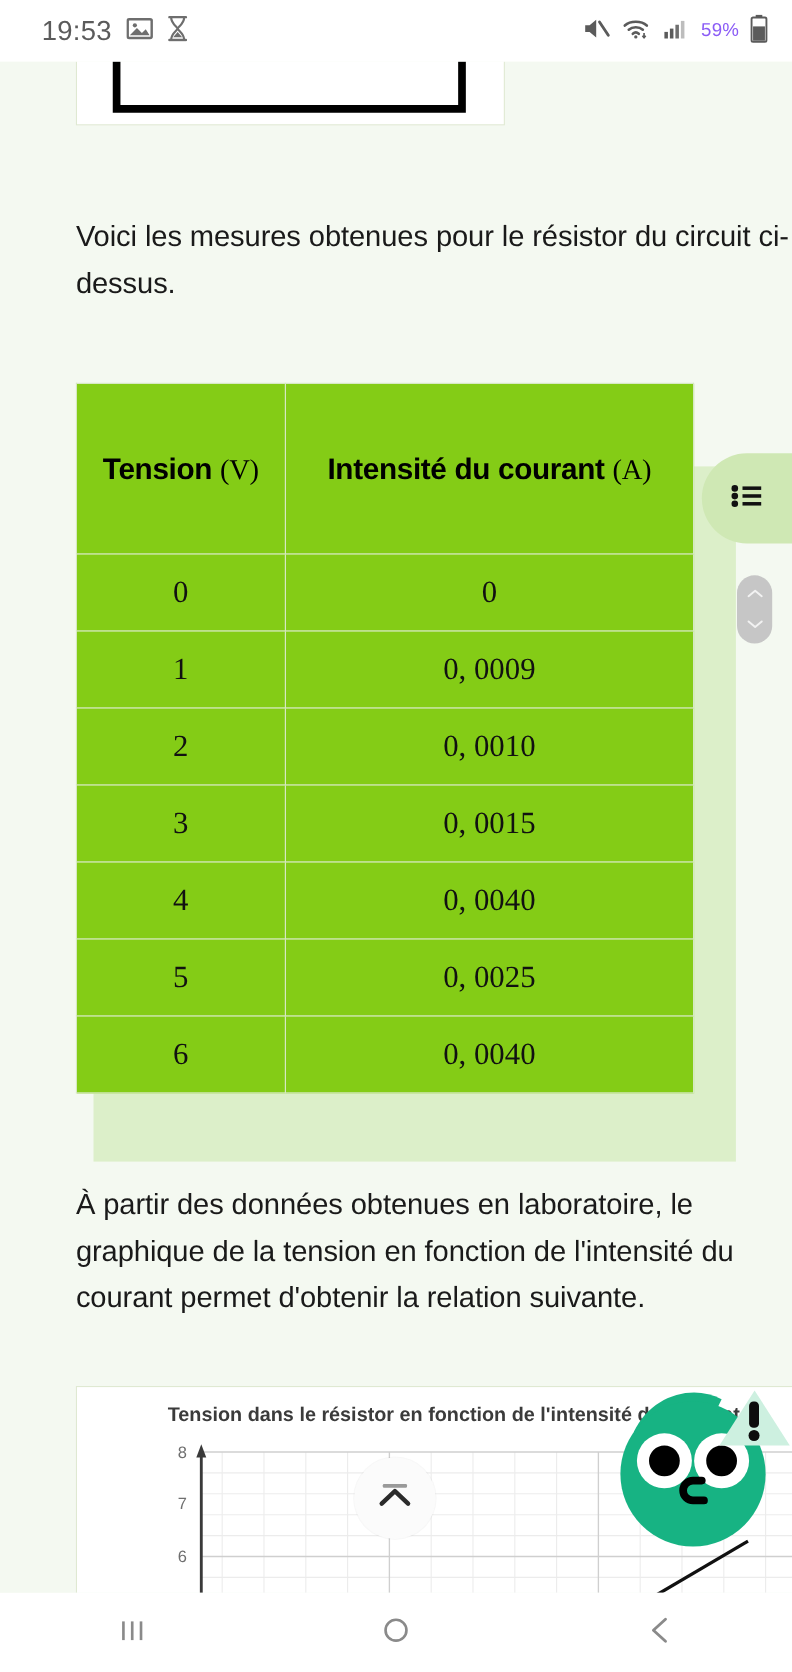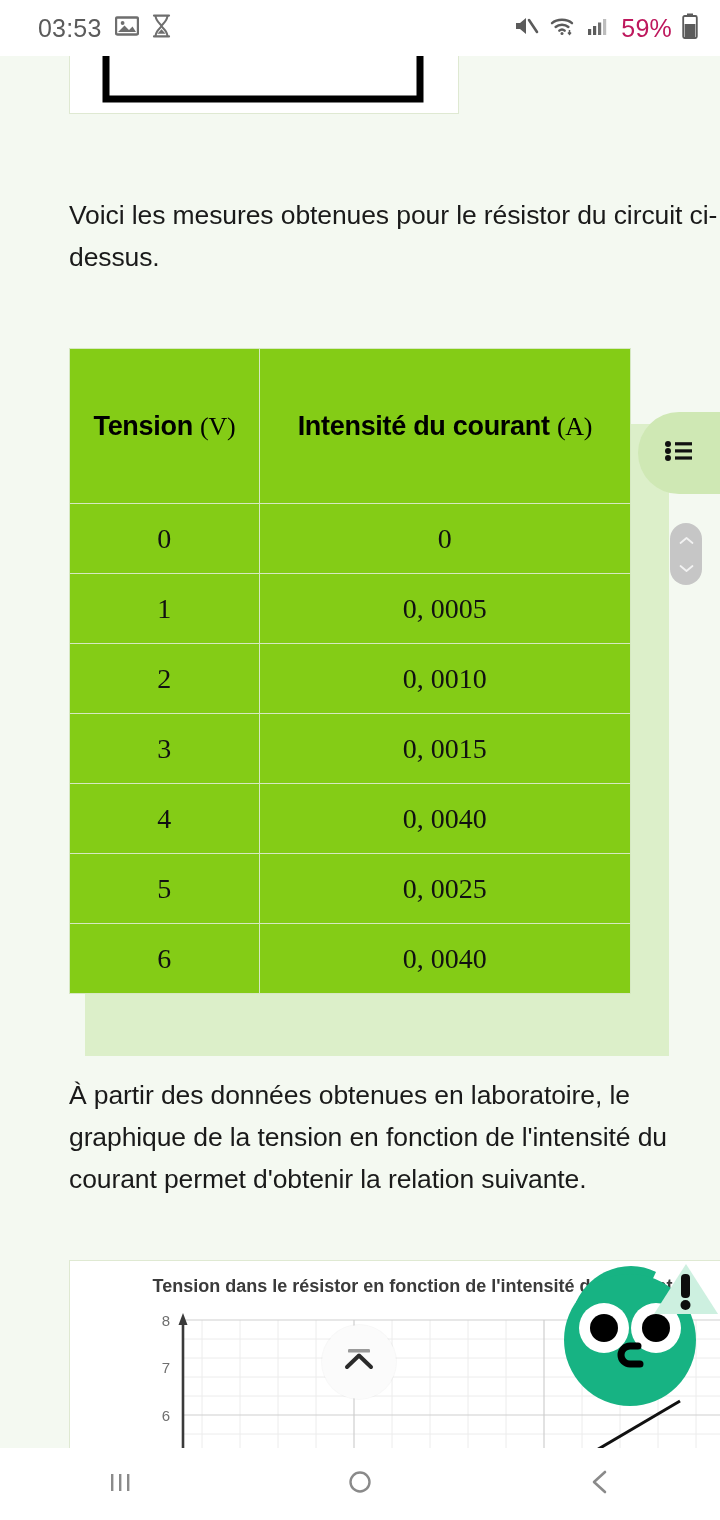--- a/index.html
+++ b/index.html
@@ -33,21 +33,21 @@
     z-index: 60;
   }
   .status-left { display: flex; align-items: center; gap: 13px; }
   .status-right { display: flex; align-items: center; gap: 10px; }
   .clock {
     font-size: 25px;
     color: #5b5b5b;
     letter-spacing: 0.2px;
     font-family: "Liberation Sans", sans-serif;
   }
-  .batt-pct { font-size: 25px; color: #be185d; letter-spacing:0.2px; }
+  .batt-pct { font-size: 17px; color: #8b5cf6; letter-spacing:0.2px; }
   .sicon { display:block; }
 
   
   .content {
     position: absolute;
     top: 56px; left: 0;
     width: 720px;
     height: 1392px;
     background: #f4f9f1;
     overflow: hidden;
@@ -233,21 +233,21 @@
     height: 72px;
   }
 </style>
 </head>
 <body>
 
 <div id="app">
 
   <div class="statusbar">
     <div class="status-left">
-      <span class="clock">03:53</span>
+      <span class="clock">19:53</span>
       <span class="sicon">
         <svg width="24" height="22" viewBox="0 0 24 22">
           <rect x="1" y="2.5" width="22" height="17" rx="1.5" fill="none" stroke="#6e6e6e" stroke-width="2.4"></rect>
           <circle cx="7.6" cy="8" r="1.9" fill="#6e6e6e"></circle>
           <path d="M3 17 L9.5 10.5 L14 15 L17.5 11.5 L21 17 Z" fill="#6e6e6e"></path>
         </svg>
       </span>
       <span class="sicon">
         <svg width="19" height="24" viewBox="0 0 19 24">
           <path d="M2 1.6h15M2 22.4h15" stroke="#6e6e6e" stroke-width="2.2" stroke-linecap="round"></path>
@@ -321,21 +321,21 @@
             </th>
           </tr>
         </thead>
         <tbody>
           <tr>
             <td>0</td>
             <td>0</td>
           </tr>
           <tr>
             <td>1</td>
-            <td>0, 0005</td>
+            <td>0, 0009</td>
           </tr>
           <tr>
             <td>2</td>
             <td>0, 0010</td>
           </tr>
           <tr>
             <td>3</td>
             <td>0, 0015</td>
           </tr>
           <tr>

